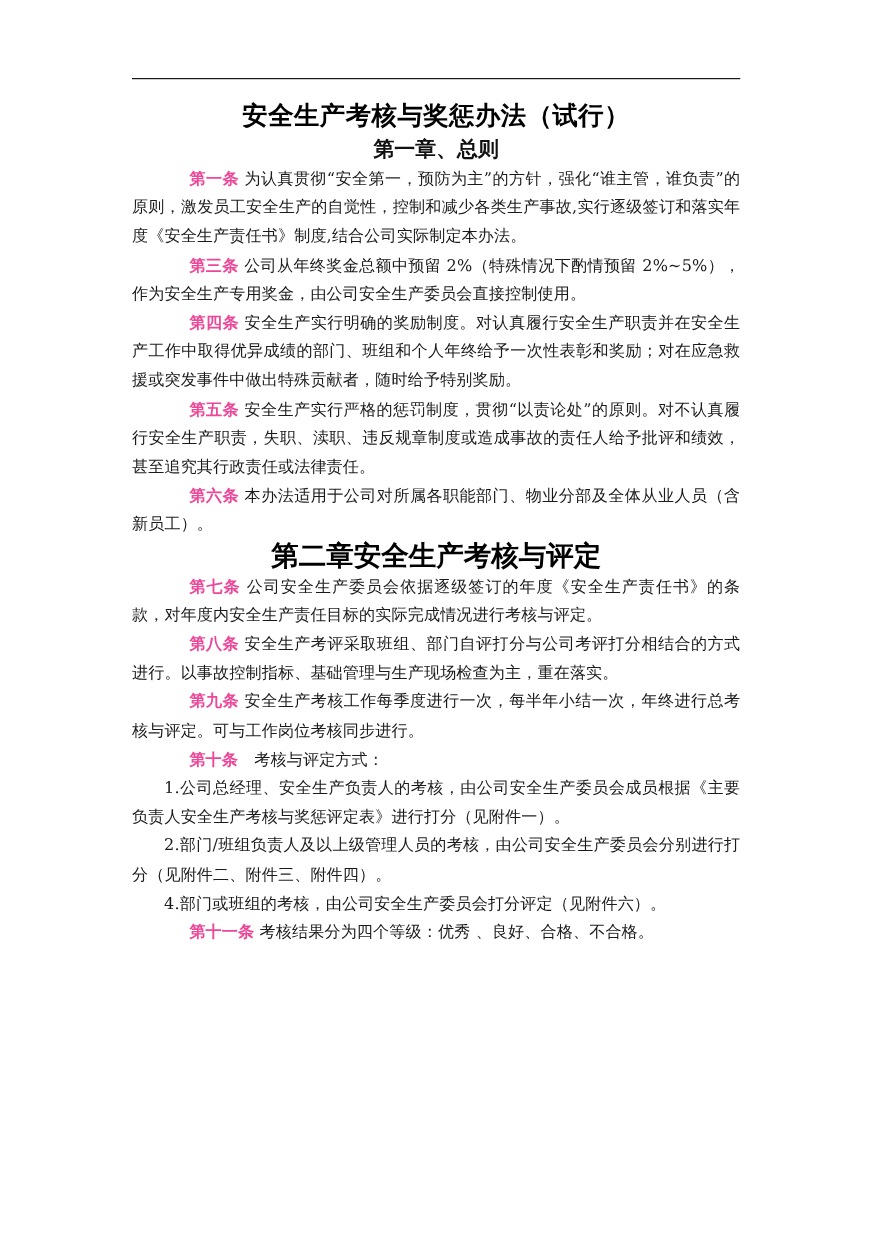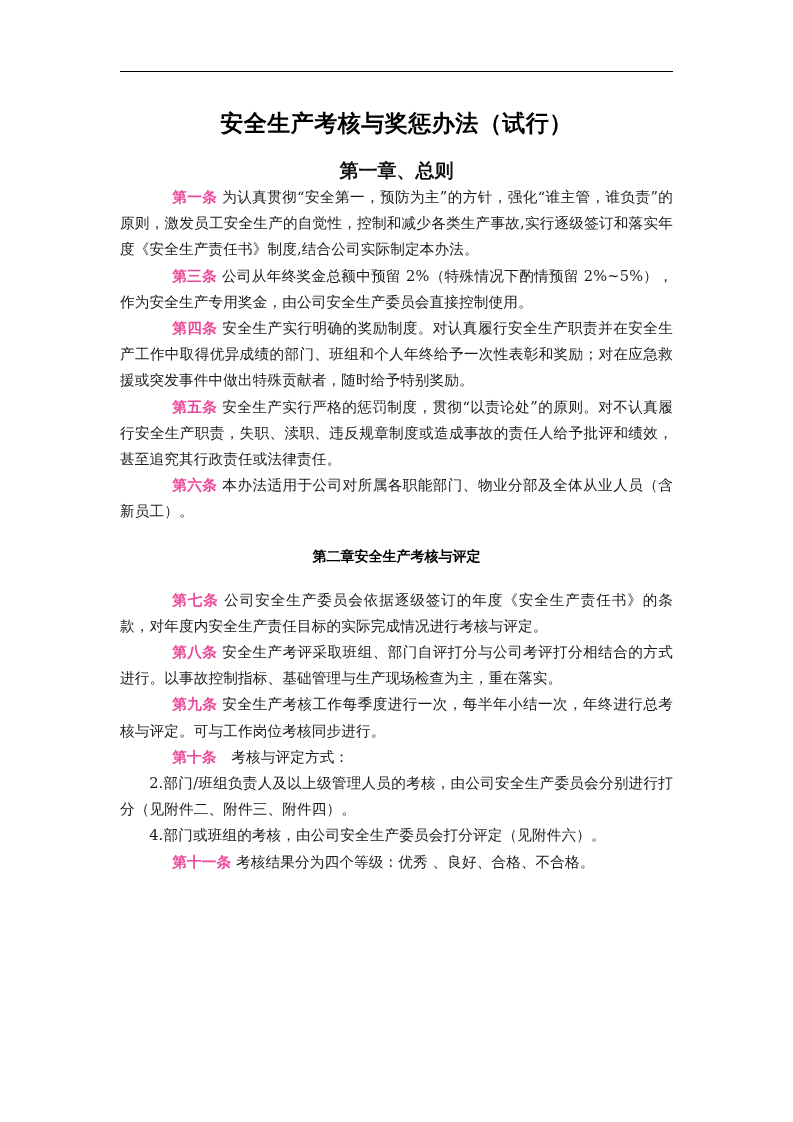--- a/index.html
+++ b/index.html
@@ -11,29 +11,29 @@
     .top-rule {
       position: absolute; left: 120px; top: 71px; width: 553px; height: 0;
       border-top: 1.5px solid #000;
     }
     .page-body {
       position: absolute; left: 120px; top: 88px; width: 553px;
     }
     .doc-title {
       text-align: center; font-family: "DejaVu Sans", "Liberation Sans", sans-serif;
       font-weight: bold; font-size: 23px; line-height: 36px; color: #000;
-      margin: 17px; letter-spacing: 0.5px;
+      margin: 0; letter-spacing: 0.5px;
     }
     .chapter-1 {
       text-align: center; font-family: "DejaVu Sans", "Liberation Sans", sans-serif;
       font-size: 19px; line-height: 24px; margin: 0 0 2px 0; color: #111;
     }
     .chapter-2 {
       text-align: center; font-family: "DejaVu Sans", "Liberation Sans", sans-serif;
-      font-size: 14px; line-height: 30px; margin: 16px; color: #000;
+      font-size: 25px; line-height: 30px; margin: 0; color: #000;
     }
     p.para {
       margin: 0; font-size: 14.6px; line-height: 26.2px;
       text-indent: 2em; text-align: justify; letter-spacing: 0.15px;
     }
     .art-label {
       font-family: "DejaVu Sans", "Liberation Sans", sans-serif;
       font-weight: bold; color: #ec4899; margin-left: 23px;
     }
   </style>
@@ -52,17 +52,18 @@
   <p class="para"><span class="art-label">第五条</span><span> 安全生产实行严格的惩罚制度，贯彻“以责论处”的原则。对不认真履行安全生产职责，失职、渎职、违反规章制度或造成事故的责任人给予批评和绩效，甚至追究其行政责任或法律责任。</span></p>
   <p class="para"><span class="art-label">第六条</span><span> 本办法适用于公司对所属各职能部门、物业分部及全体从业人员（含新员工）。</span></p>
 
   <h2 class="chapter-2">第二章安全生产考核与评定</h2>
 
   <p class="para"><span class="art-label">第七条</span><span> 公司安全生产委员会依据逐级签订的年度《安全生产责任书》的条款，对年度内安全生产责任目标的实际完成情况进行考核与评定。</span></p>
   <p class="para"><span class="art-label">第八条</span><span> 安全生产考评采取班组、部门自评打分与公司考评打分相结合的方式进行。以事故控制指标、基础管理与生产现场检查为主，重在落实。</span></p>
   <p class="para"><span class="art-label">第九条</span><span> 安全生产考核工作每季度进行一次，每半年小结一次，年终进行总考核与评定。可与工作岗位考核同步进行。</span></p>
   <p class="para"><span class="art-label">第十条</span><span>　考核与评定方式：</span></p>
 
+  <p class="para">1.公司总经理、安全生产负责人的考核，由公司安全生产委员会成员根据《主要负责人安全生产考核与奖惩评定表》进行打分（见附件一）。</p>
   <p class="para">2.部门/班组负责人及以上级管理人员的考核，由公司安全生产委员会分别进行打分（见附件二、附件三、附件四）。</p>
   <p class="para">4.部门或班组的考核，由公司安全生产委员会打分评定（见附件六）。</p>
 
   <p class="para"><span class="art-label">第十一条</span><span> 考核结果分为四个等级：优秀 、良好、合格、不合格。</span></p>
 </div>
 
 </body></html>

